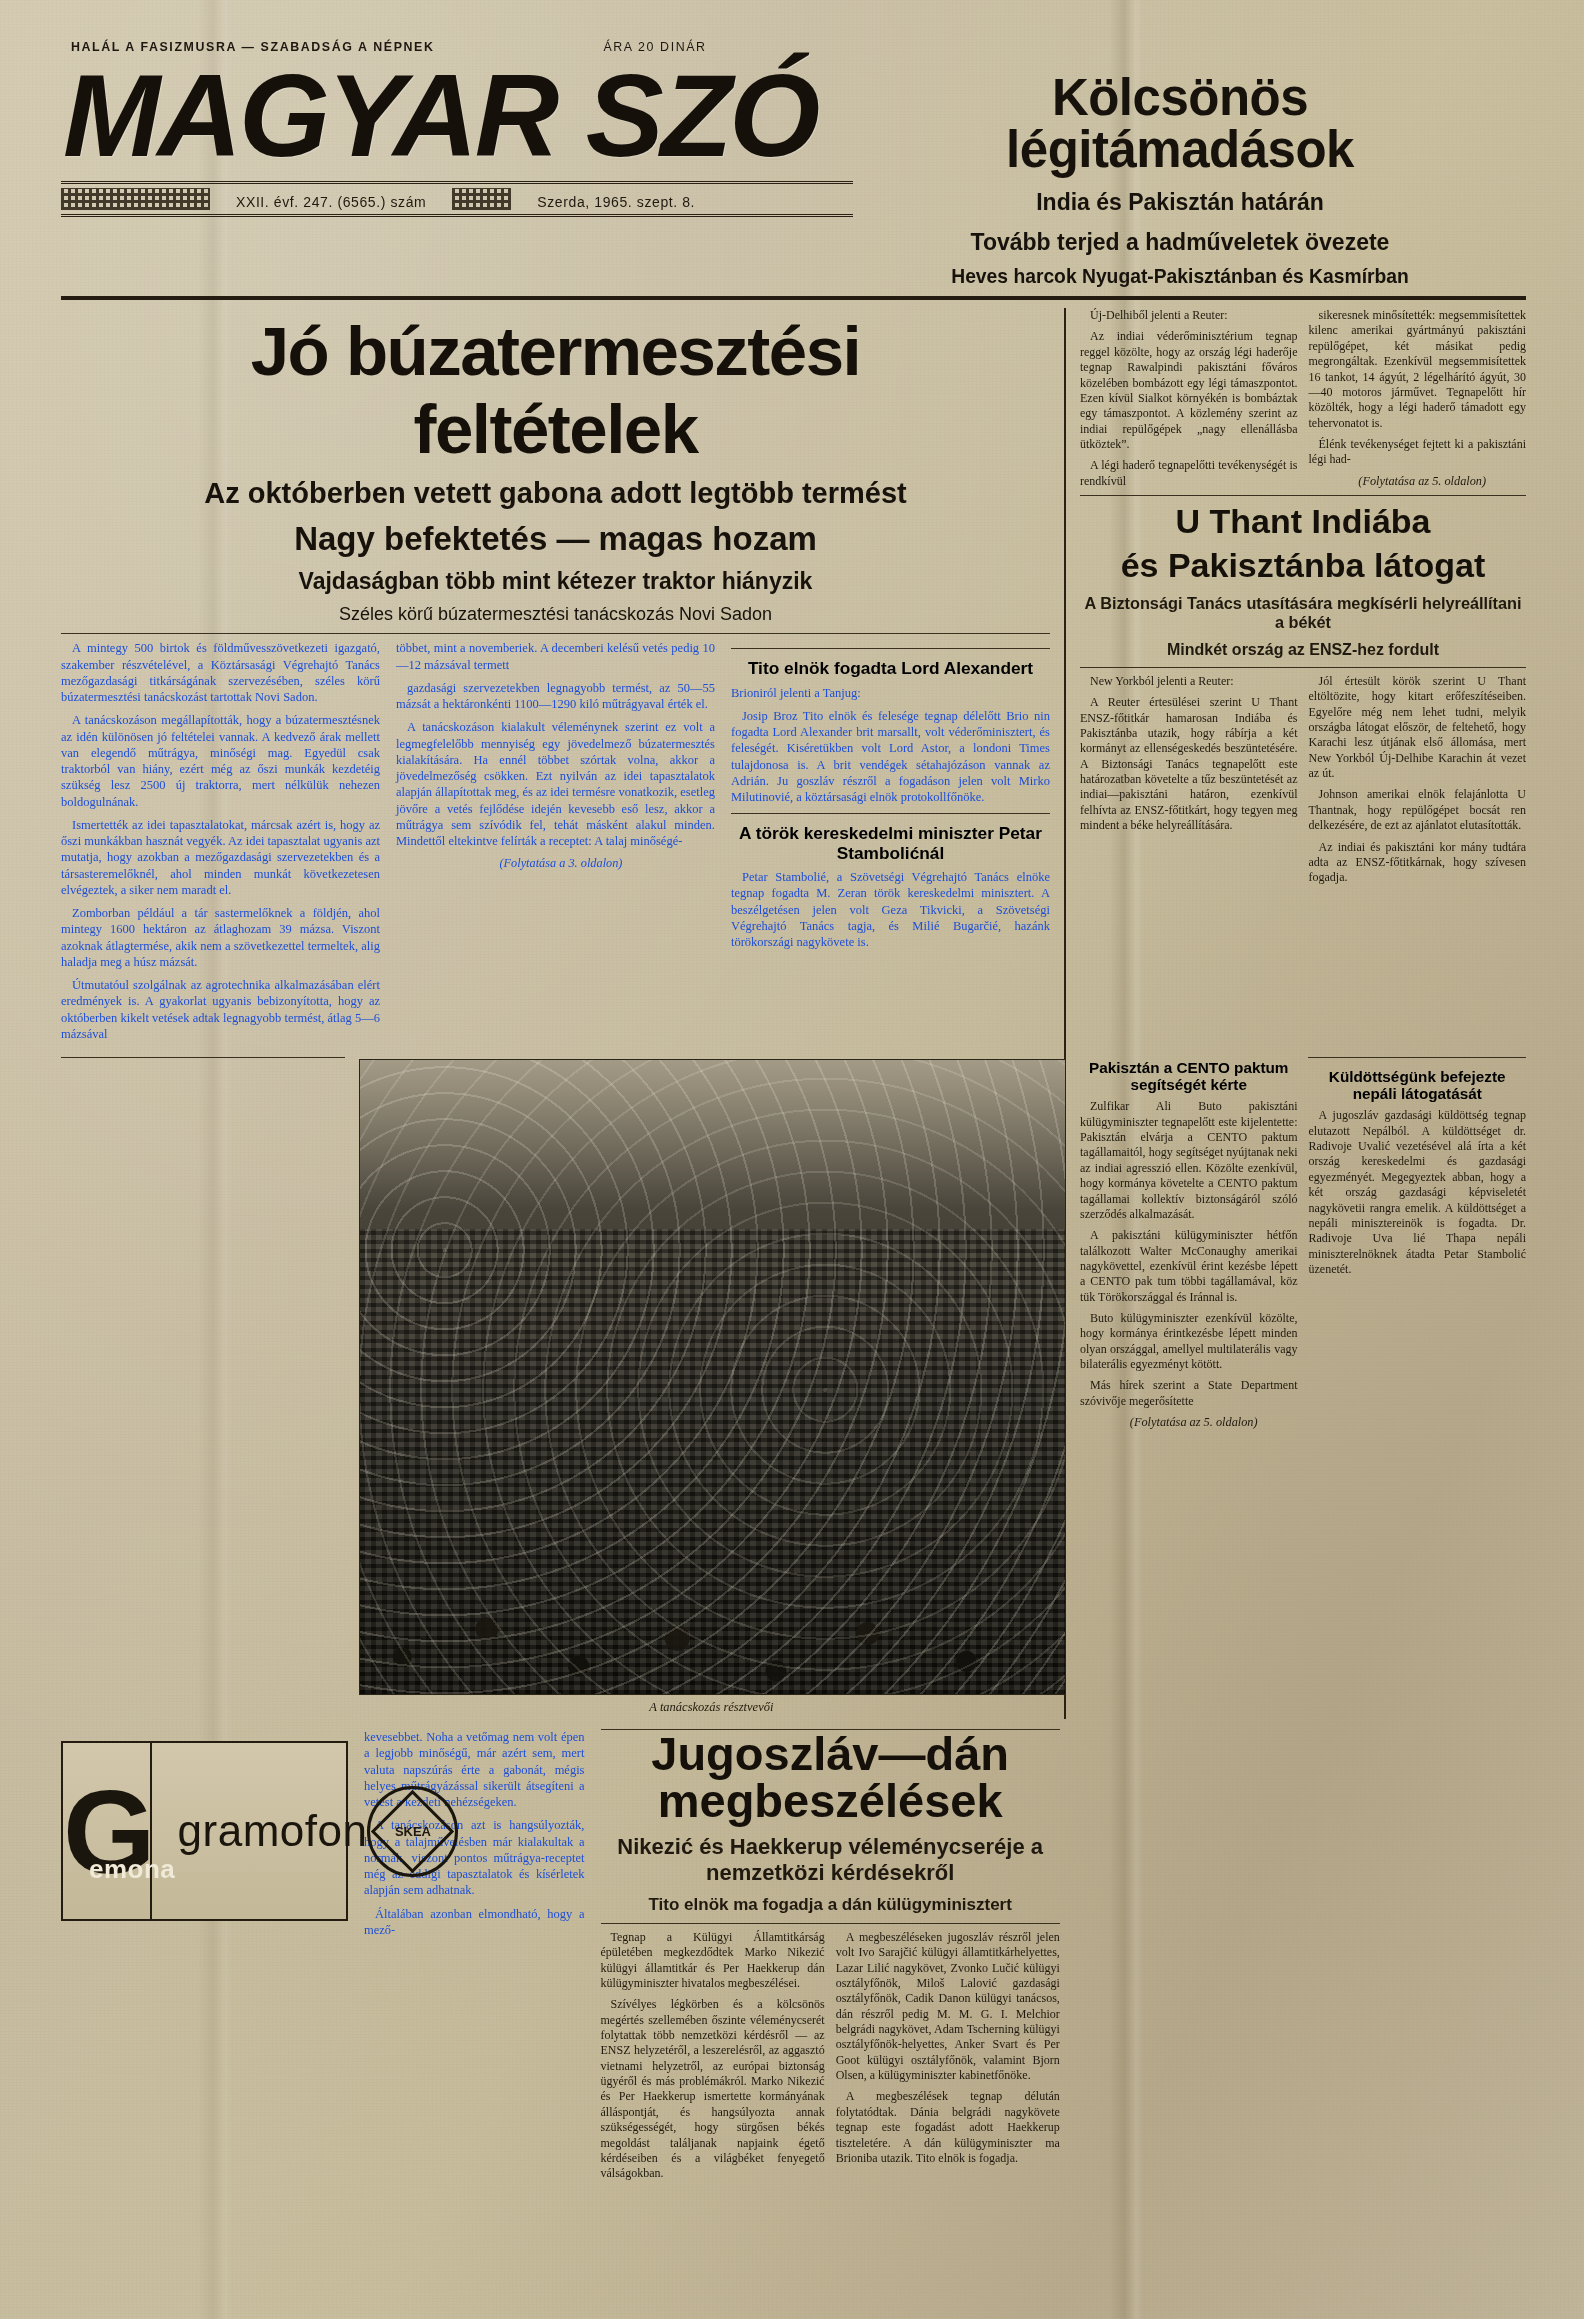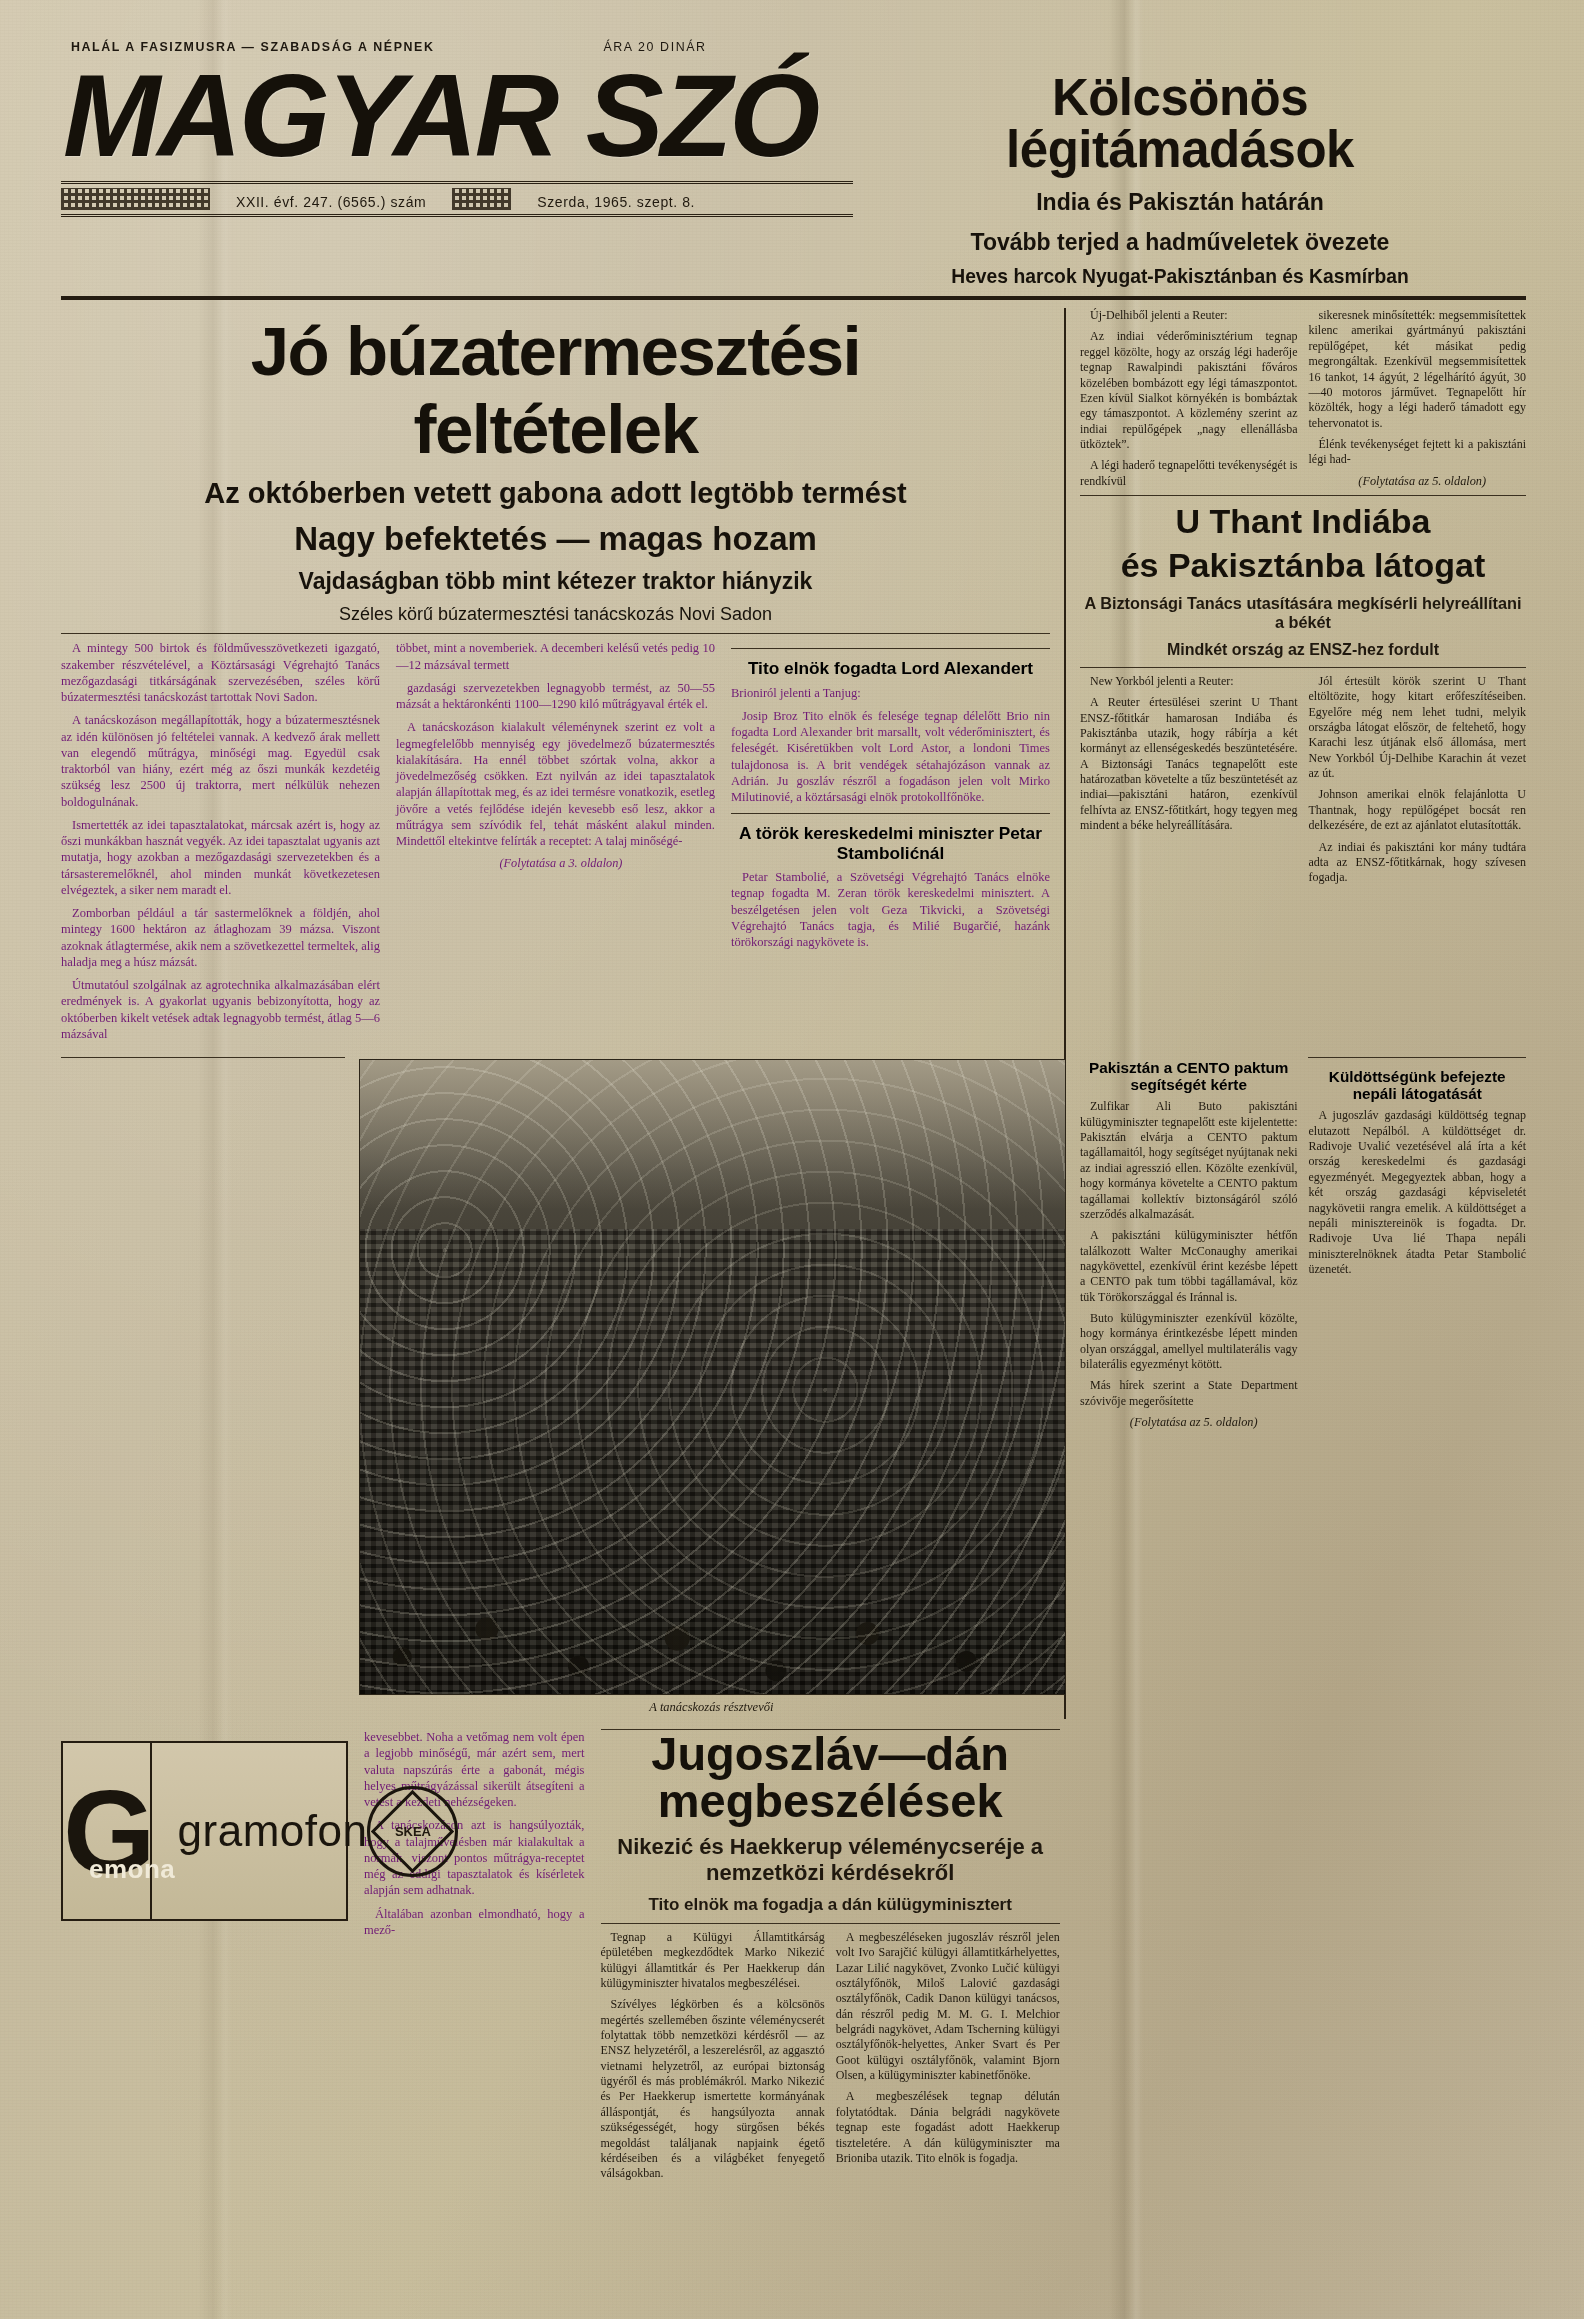--- a/index.html
+++ b/index.html
@@ -194,21 +194,21 @@
   .cols3 {
     display: flex;
     gap: 16px;
     margin-top: 6px;
   }
   .c { width: 33.33%; }
   .body-text {
     font-size: 12.5px;
     line-height: 1.30;
     text-align: justify;
-    color: #701a75;
+    color: #1d4ed8;
     font-family: "Liberation Serif", serif;
   }
   .body-text p { margin: 0 0 7px; text-indent: 11px; }
   .body-text p.noind { text-indent: 0; }
   .sub-head {
     font-family: "Liberation Sans", sans-serif;
     font-weight: 700;
     font-size: 17.3px;
     line-height: 1.12;
     text-align: center;

